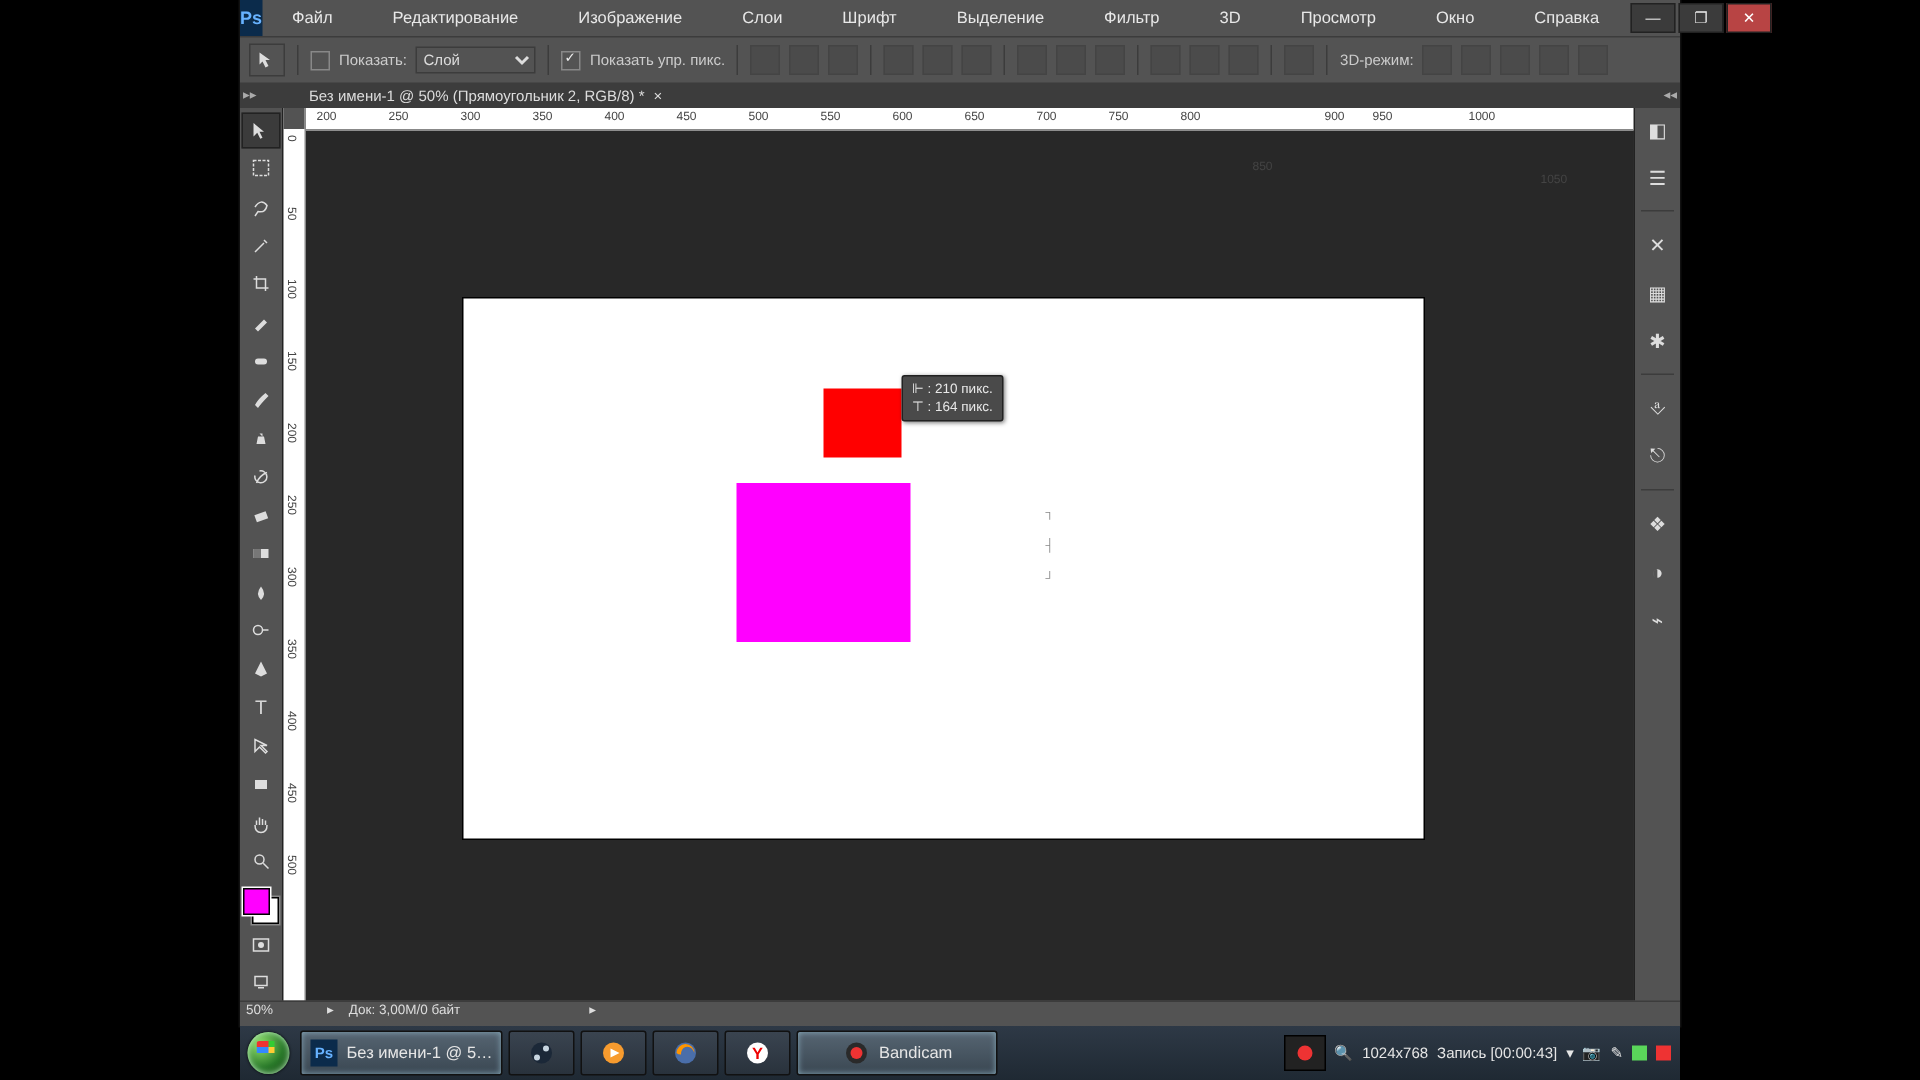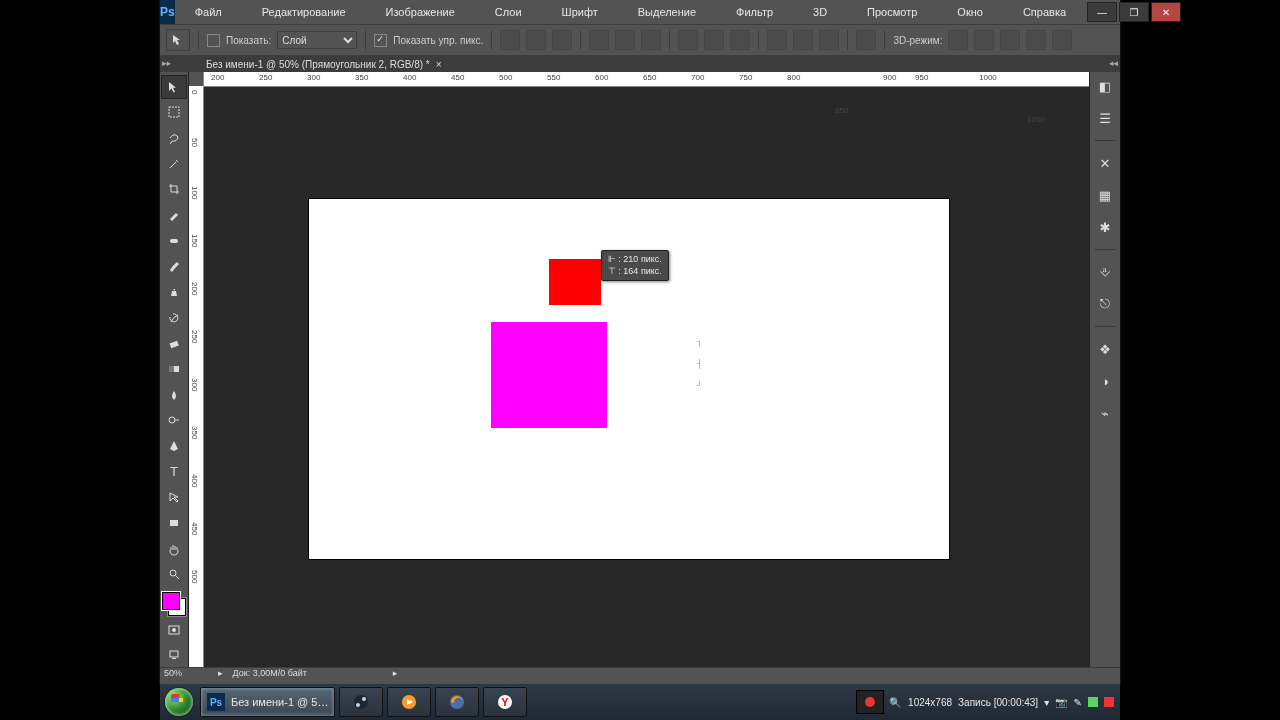--- a/index.html
+++ b/index.html
@@ -386,20 +386,29 @@
       </span>
     </div>
   <div class="tbtn">
       <span class="icon">
         <svg width="16" height="16">
           <circle cx="8" cy="8" r="7" fill="#fff"></circle>
           <text x="8" y="12" text-anchor="middle" font-size="11" fill="#e00" font-family="Arial" font-weight="bold">Y</text>
         </svg>
       </span>
     </div>
+  <div class="tbtn active" style="min-width:120px">
+    <span class="icon">
+        <svg width="16" height="16">
+          <circle cx="8" cy="8" r="7" fill="#2a2a2a"></circle>
+          <circle cx="8" cy="8" r="4" fill="#e33"></circle>
+        </svg>
+      </span>
+    <span>Bandicam</span>
+  </div>
   <div class="grow"></div>
   <div class="tray">
     <div class="rec">
         <span></span>
       </div>
     <span>🔍</span>
     <span class="pill">1024x768</span>
     <span class="pill">Запись [00:00:43]</span>
     <span>▾</span>
     <span>📷</span>

